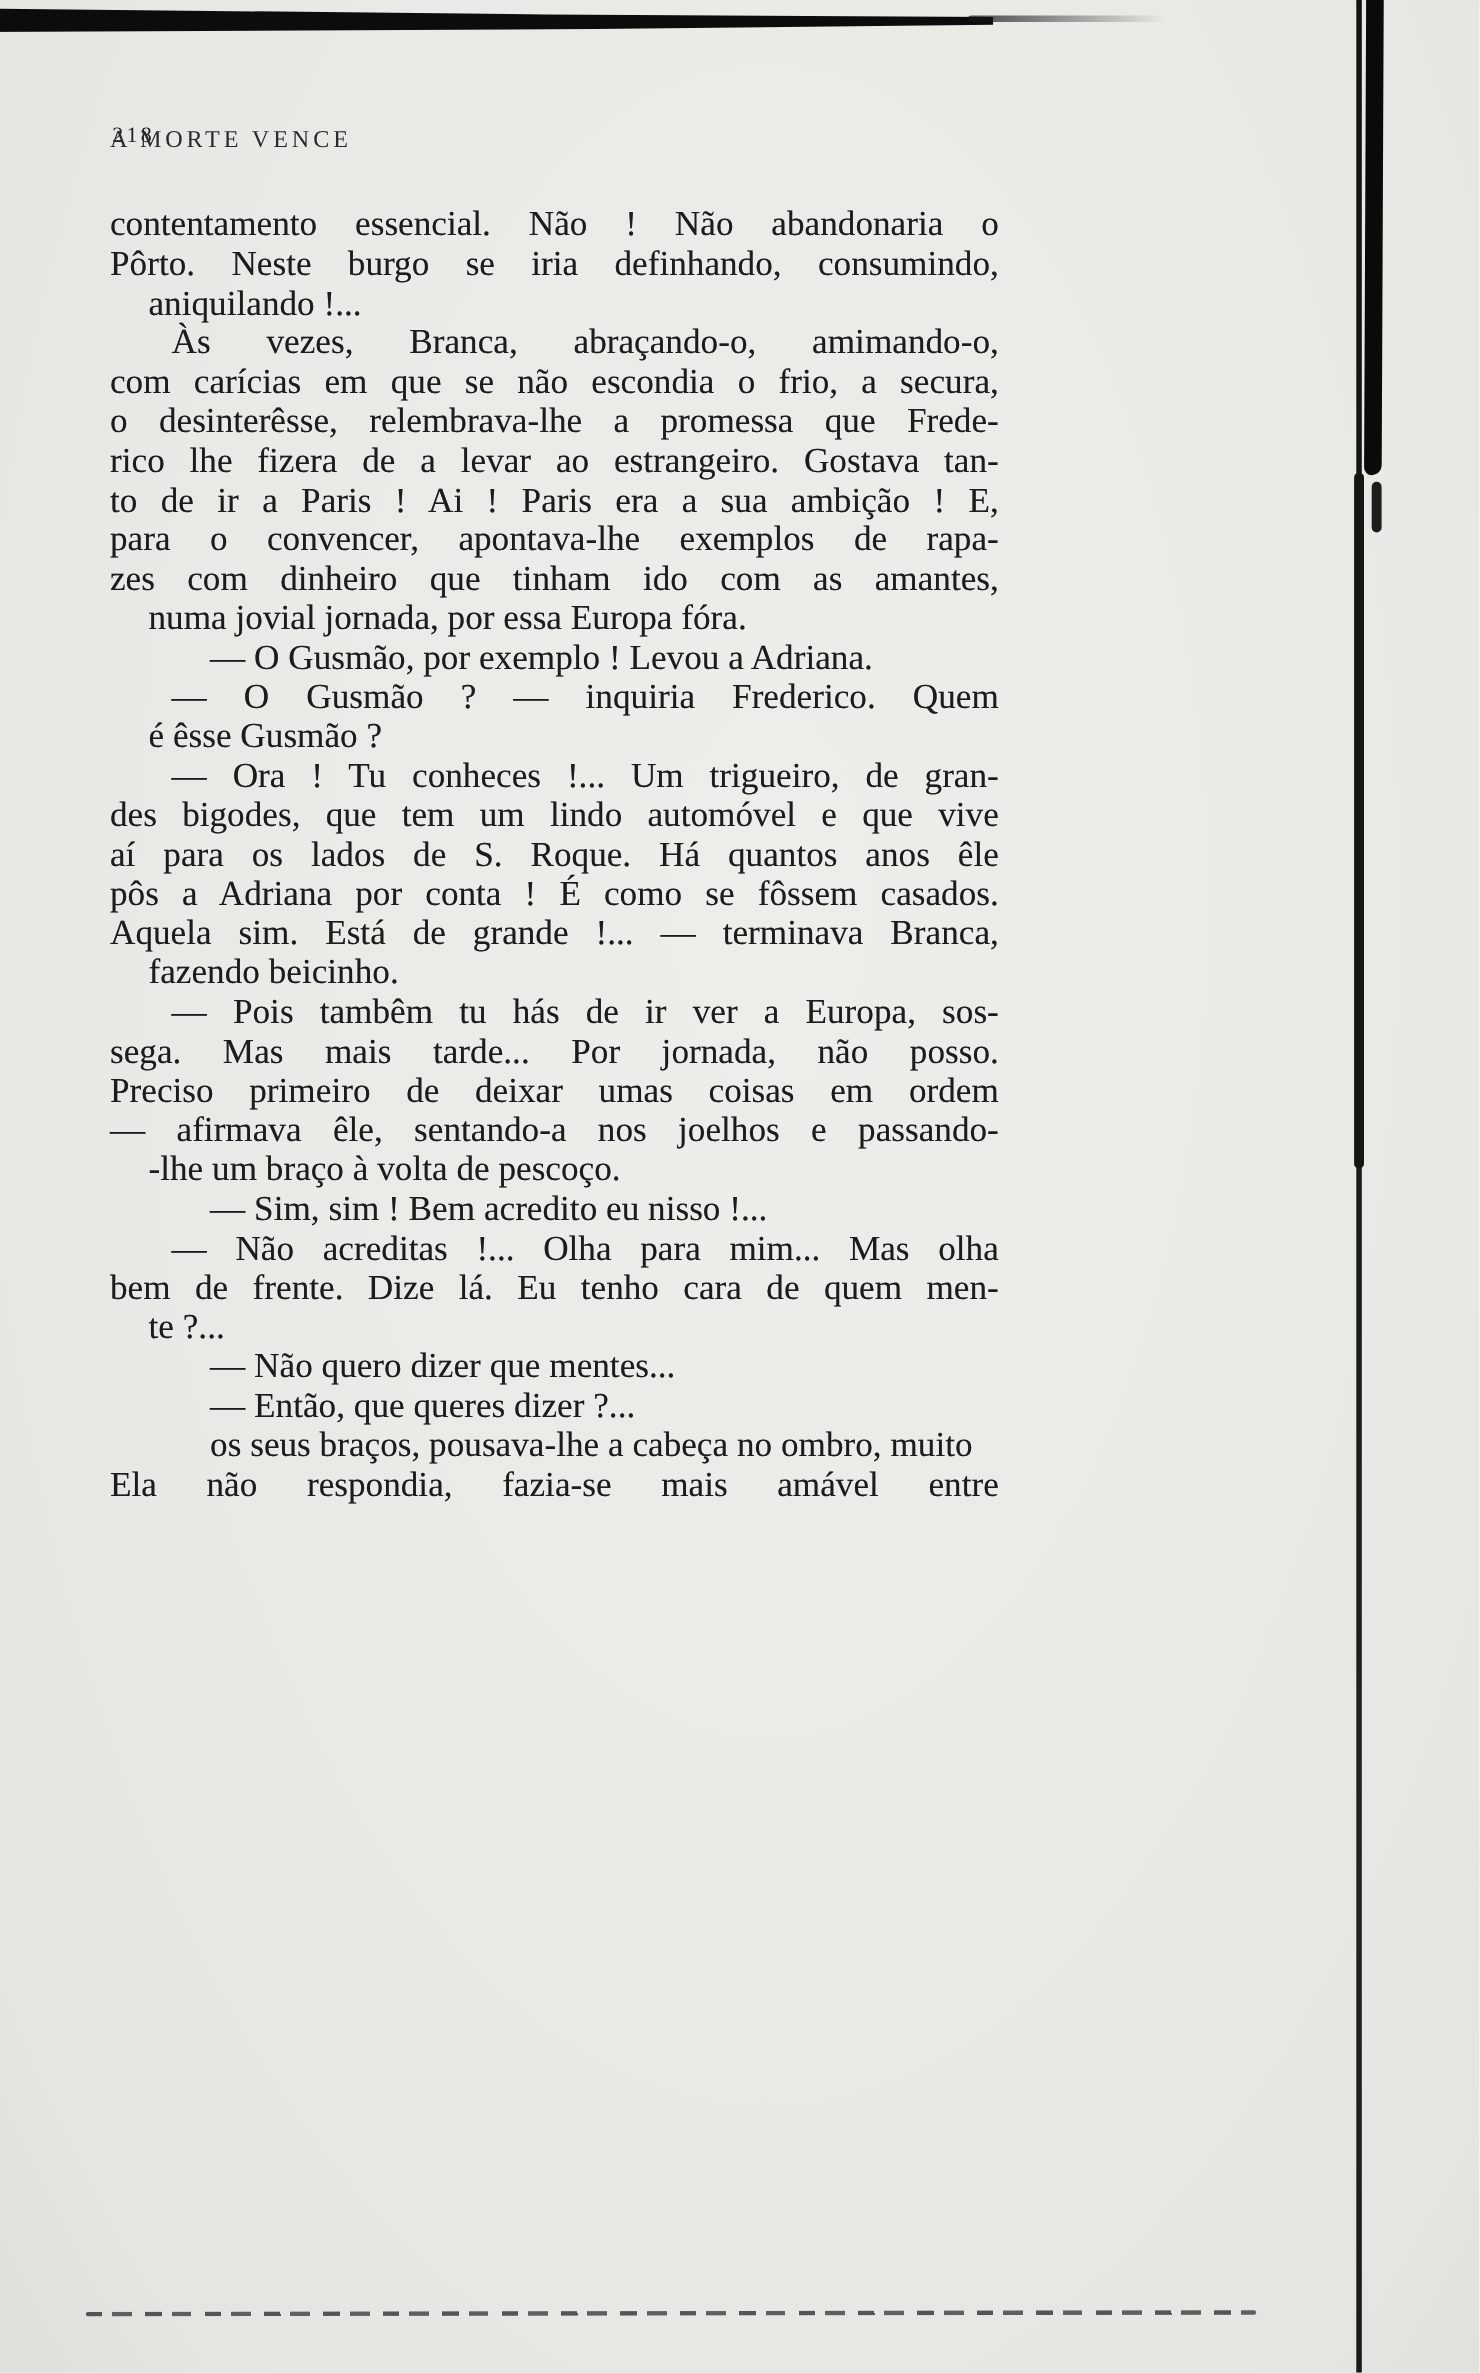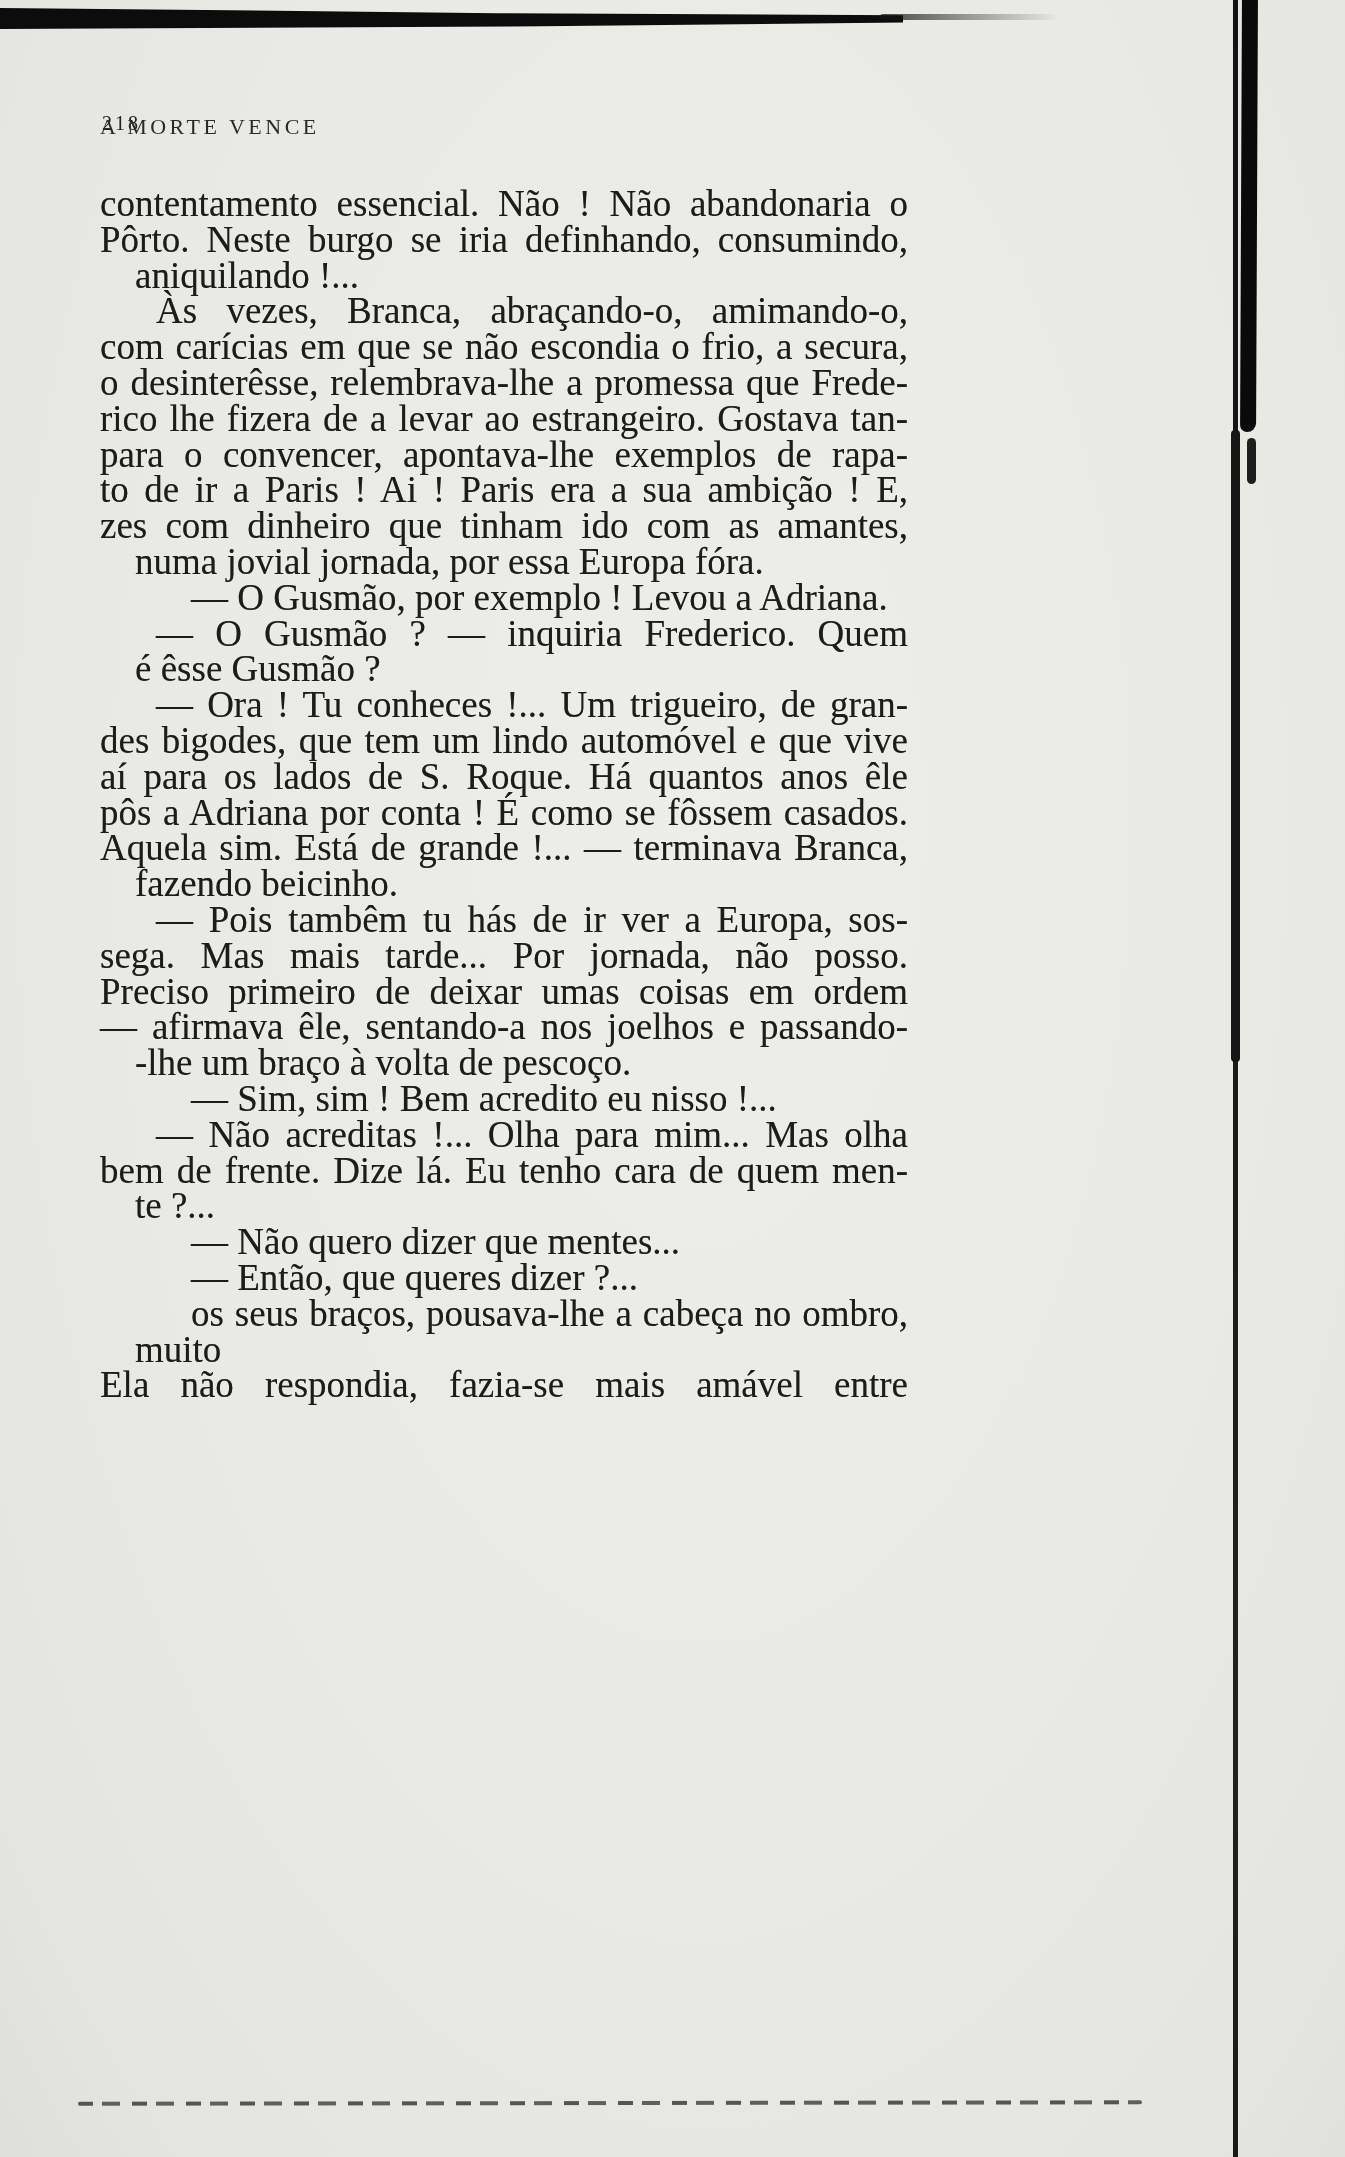--- a/index.html
+++ b/index.html
@@ -93,21 +93,21 @@
     font-size: 22px;
     letter-spacing: 3.5px;
     color: #2a2a2a;
   }
 
   
   .text-block {
     position: absolute;
     top: 186px; left: 100px;
     width: 808px;
-    font-size: 37px;
+    font-size: 32px;
     line-height: 35.8px;
     color: #1c1c1c;
     text-shadow: 0 0 0.5px rgba(20,20,20,.45);
   }
   .para { margin: 0; padding: 0; }
   .line {
     display: block;
     text-align: justify;
     text-align-last: justify;
     white-space: normal;
@@ -135,22 +135,22 @@
     <p class="para">
       <span class="line">contentamento essencial. Não ! Não abandonaria o</span>
       <span class="line">Pôrto. Neste burgo se iria definhando, consumindo,</span>
       <span class="line last">aniquilando !...</span>
     </p>
     <p class="para indent">
       <span class="line">Às vezes, Branca, abraçando-o, amimando-o,</span>
       <span class="line">com carícias em que se não escondia o frio, a secura,</span>
       <span class="line">o desinterêsse, relembrava-lhe a promessa que Frede-</span>
       <span class="line">rico lhe fizera de a levar ao estrangeiro. Gostava tan-</span>
+      <span class="line">to de ir a Paris ! Ai ! Paris era a sua ambição ! E,</span>
       <span class="line">para o convencer, apontava-lhe exemplos de rapa-</span>
-      <span class="line">to de ir a Paris ! Ai ! Paris era a sua ambição ! E,</span>
       <span class="line">zes com dinheiro que tinham ido com as amantes,</span>
       <span class="line last">numa jovial jornada, por essa Europa fóra.</span>
     </p>
     <p class="para indent">
       <span class="line last">— O Gusmão, por exemplo ! Levou a Adriana.</span>
     </p>
     <p class="para indent">
       <span class="line">— O Gusmão ? — inquiria Frederico. Quem</span>
       <span class="line last">é êsse Gusmão ?</span>
     </p>

